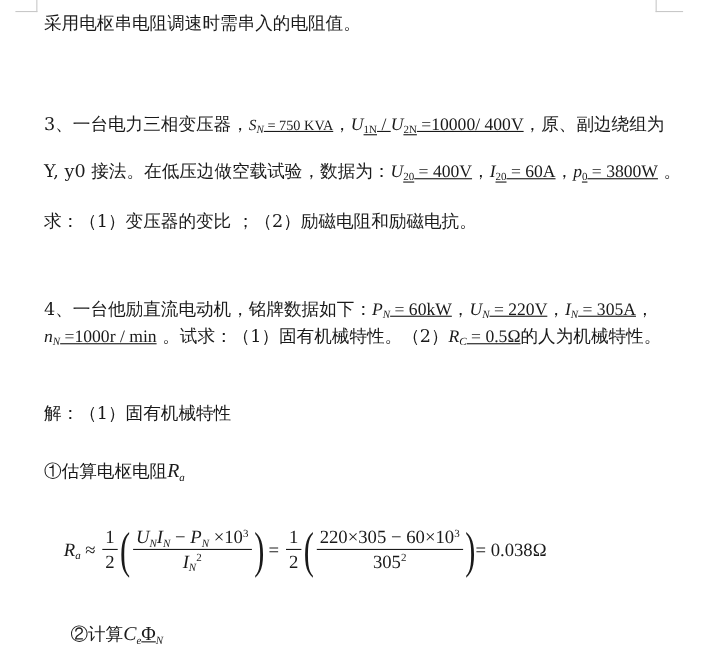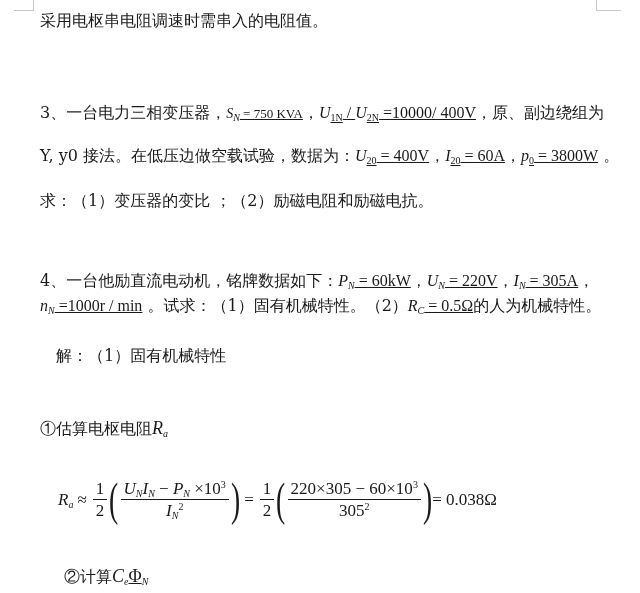--- a/index.html
+++ b/index.html
@@ -40,21 +40,21 @@
   </div>
   <div class="line" style="top:177px;margin-top:14px;">求：（1）变压器的变比 ；（2）励磁电阻和励磁电抗。</div>
 
   <div class="line" style="top:271px;">
     <span>4、一台他励直流电动机，铭牌数据如下：</span><span class="m"><span>P</span><sub>N</sub><span class="n"> = 60kW</span></span><span>，</span><span class="m"><span>U</span><sub>N</sub><span class="n"> = 220V</span></span><span>，</span><span class="m"><span>I</span><sub>N</sub><span class="n"> = 305A</span></span><span>，</span>
   </div>
   <div class="line" style="top:296px;">
     <span class="m"><span>n</span><sub>N</sub><span class="n"> =1000r / min</span></span><span> 。试求：（1）固有机械特性。（2）</span><span class="m"><span>R</span><sub>C</sub><span class="n"> = 0.5Ω</span></span><span>的人为机械特性。</span>
   </div>
 
-  <div class="line" style="top:346px;margin-left:16px;">解：（1）固有机械特性</div>
+  <div class="line" style="top:366px;">解：（1）固有机械特性</div>
 
   <div class="line" style="top:418px;">
     <span>①估算电枢电阻</span><span class="m" style="font-size:18px"><span>R</span><sub>a</sub></span>
   </div>
 
   <div class="formula">
     <span class="m"><span>R</span><sub>a</sub></span>
     <span class="op">≈</span>
     <span class="frac">
         <span class="num">1</span>

